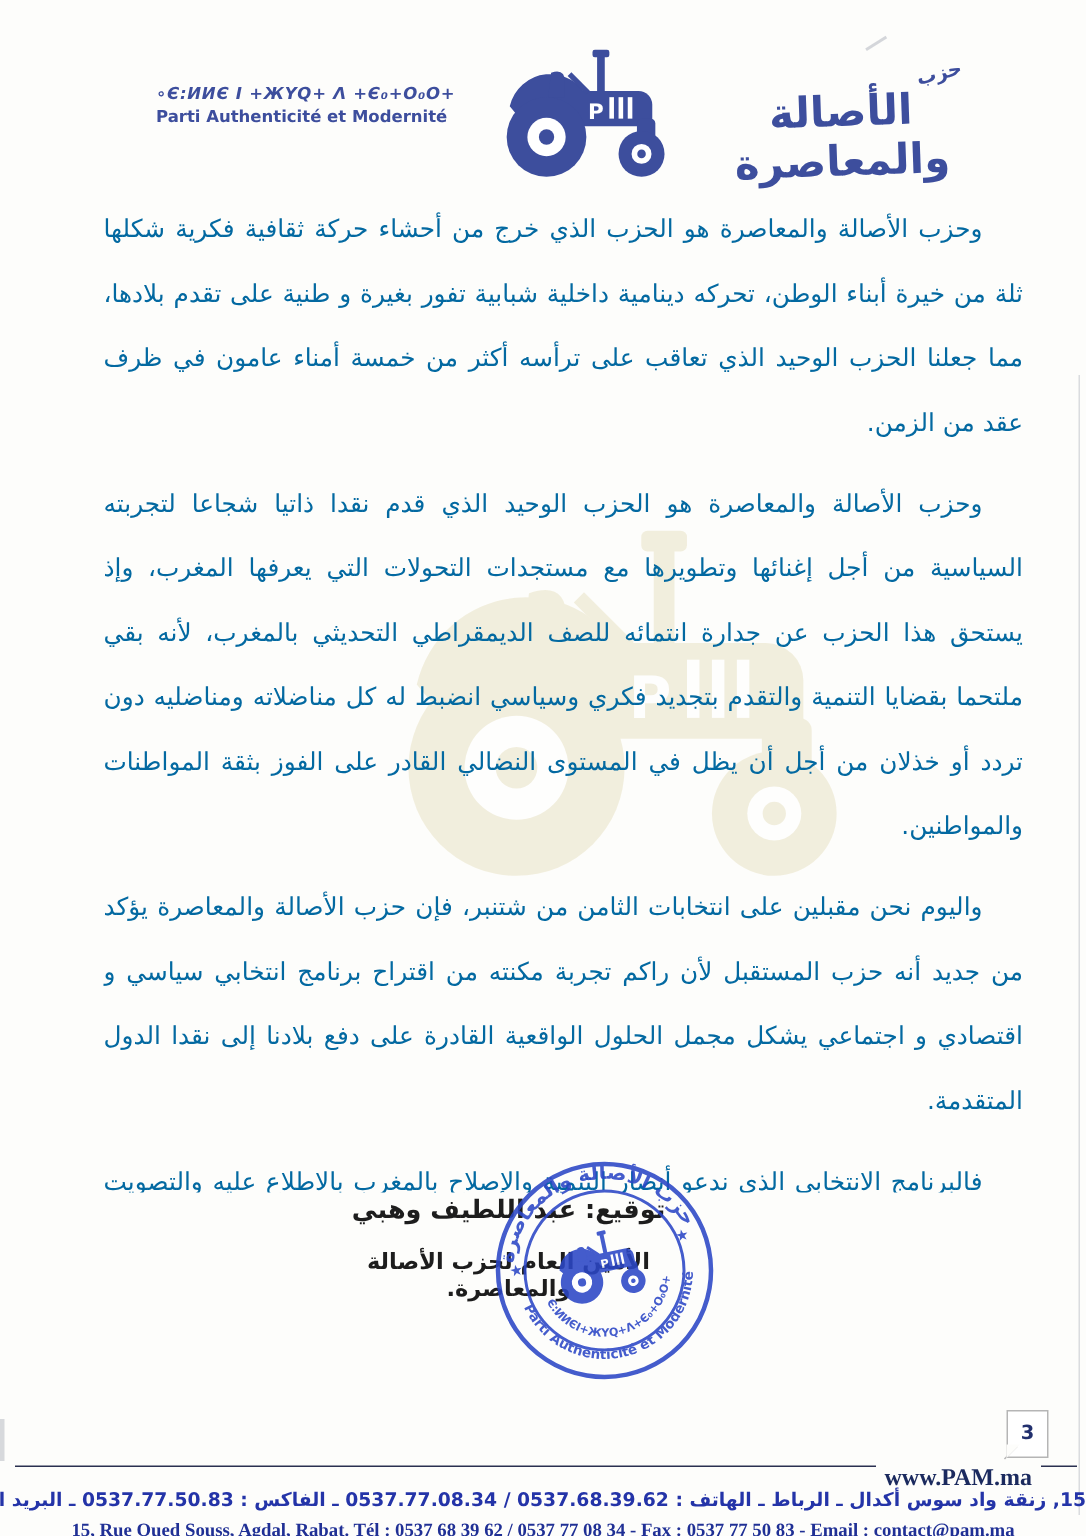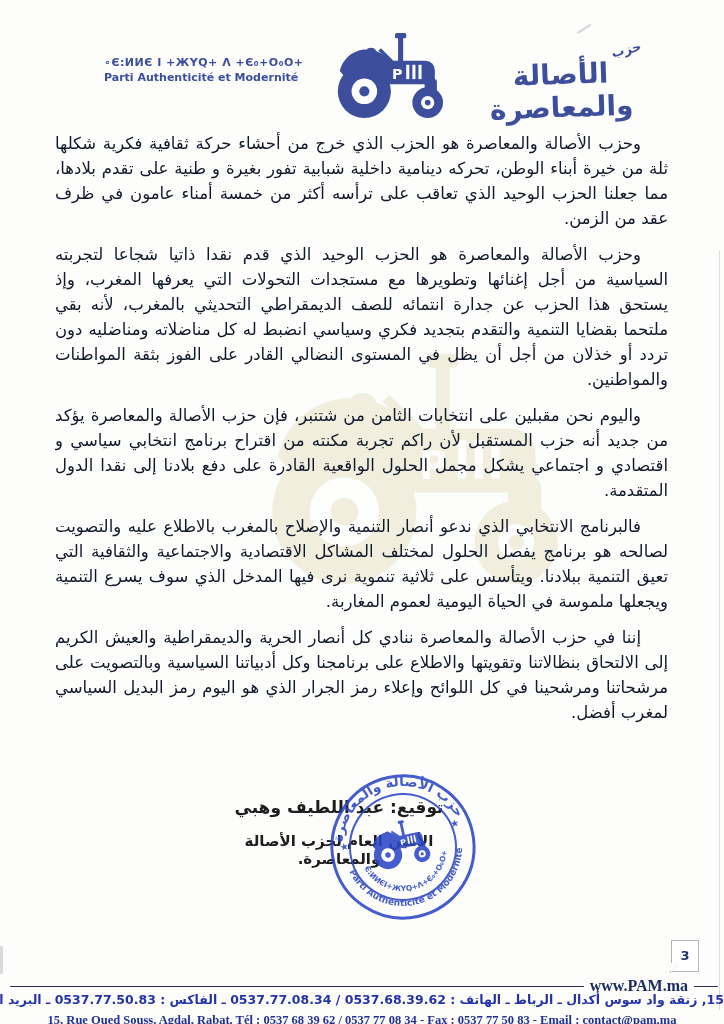--- a/index.html
+++ b/index.html
@@ -9,30 +9,30 @@
     font-family:"DejaVu Sans",sans-serif;color:#2a2a2a;
   }
   
   .edge-right{position:absolute;right:4px;top:250px;height:760px;width:1.5px;background:#cdd0d5;opacity:.75;}
   .edge-left-tick{position:absolute;left:0;top:946px;width:3px;height:28px;background:#c6c9ce;opacity:.7;}
   .smudge-top{position:absolute;left:576px;top:28px;width:16px;height:1.5px;background:#b9bcc4;transform:rotate(-32deg);opacity:.6;}
   
   .watermark{position:absolute;left:255px;top:340px;width:345px;height:255px;color:#e9e3c6;opacity:.55;pointer-events:none;}
   
   .brand-block{position:absolute;top:56px;left:104px;width:172px;text-align:right;color:#3d4e9d;line-height:1.35;}
-  .tifinagh{font-size:11px;font-weight:bold;letter-spacing:.5px;white-space:nowrap;}
+  .tifinagh{font-size:11px;font-weight:bold;letter-spacing:.5px;white-space:nowrap;font-style:italic;}
   .party-fr{font-size:11px;font-weight:bold;white-space:nowrap;}
   .logo{position:absolute;left:331px;top:28px;width:128px;height:94px;color:#3d4e9d;}
   .brand-ar{position:absolute;left:452px;top:44px;width:218px;text-align:center;color:#3d4e9d;direction:rtl;}
   .brand-ar .hizb{position:absolute;top:-2px;right:28px;font-size:13px;font-weight:bold;transform:rotate(-14deg);}
   .brand-ar .title{display:block;margin-top:14px;font-size:28px;font-weight:bold;transform:rotate(-2deg);letter-spacing:-1px;}
   
   .doc-body{
-    position:absolute;top:131px;left:55px;width:613px;height:664px;overflow:hidden;
-    direction:rtl;text-align:justify;font-size:16.5px;line-height:25px;color:#0f172a;
+    position:absolute;top:131px;left:69px;width:613px;height:664px;overflow:hidden;
+    direction:rtl;text-align:justify;font-size:16.5px;line-height:43px;color:#0369a1;
   }
   .doc-body p{margin:0 0 11px 0;text-indent:27px;}
   
   .signature{position:absolute;left:214px;top:797px;width:250px;text-align:center;direction:rtl;color:#1d1d1d;}
   .signature .sig-line1{font-size:17px;font-weight:bold;}
   .signature .sig-line2{margin-top:15px;font-size:15px;font-weight:bold;}
   
   .stamp{position:absolute;left:328px;top:772px;width:150px;height:150px;color:#2b46c6;opacity:.88;transform:rotate(-12deg);}
   
   .page-badge{
@@ -42,21 +42,21 @@
   }
   .page-badge::after{
     content:"";position:absolute;left:-1px;bottom:-1px;width:0;height:0;
     border-style:solid;border-width:9px 9px 0 0;border-color:#fdfdfb transparent transparent transparent;
     box-shadow:none;
   }
   .page-badge::before{
     content:"";position:absolute;left:-2px;bottom:-2px;width:12px;height:1px;
     background:#b5b5b5;transform:rotate(-45deg);transform-origin:left bottom;
   }
-  .pam-row{position:absolute;top:977px;left:10px;right:6px;display:flex;align-items:center;}
+  .pam-row{position:absolute;top:977px;left:10px;right:6px;display:flex;}
   .pam-row .rule{flex:1;border-top:1.7px solid #2a3050;height:0;}
   .pam-row .rule-short{flex:0 0 24px;border-top:1.7px solid #2a3050;height:0;}
   .pam-text{margin:0 6px;font-family:"Liberation Serif",serif;font-weight:bold;font-size:16px;color:#1b2a5e;white-space:nowrap;}
   .contact-ar{position:absolute;top:992px;left:0;right:0;text-align:center;direction:rtl;font-size:12.5px;font-weight:bold;color:#2434a8;white-space:nowrap;}
   .contact-fr{position:absolute;top:1013px;left:0;right:0;text-align:center;font-family:"Liberation Serif",serif;font-size:12.5px;font-weight:bold;color:#203095;white-space:nowrap;}
 </style>
 </head>
 <body>
 
 <svg width="0" height="0" style="position:absolute" aria-hidden="true">

